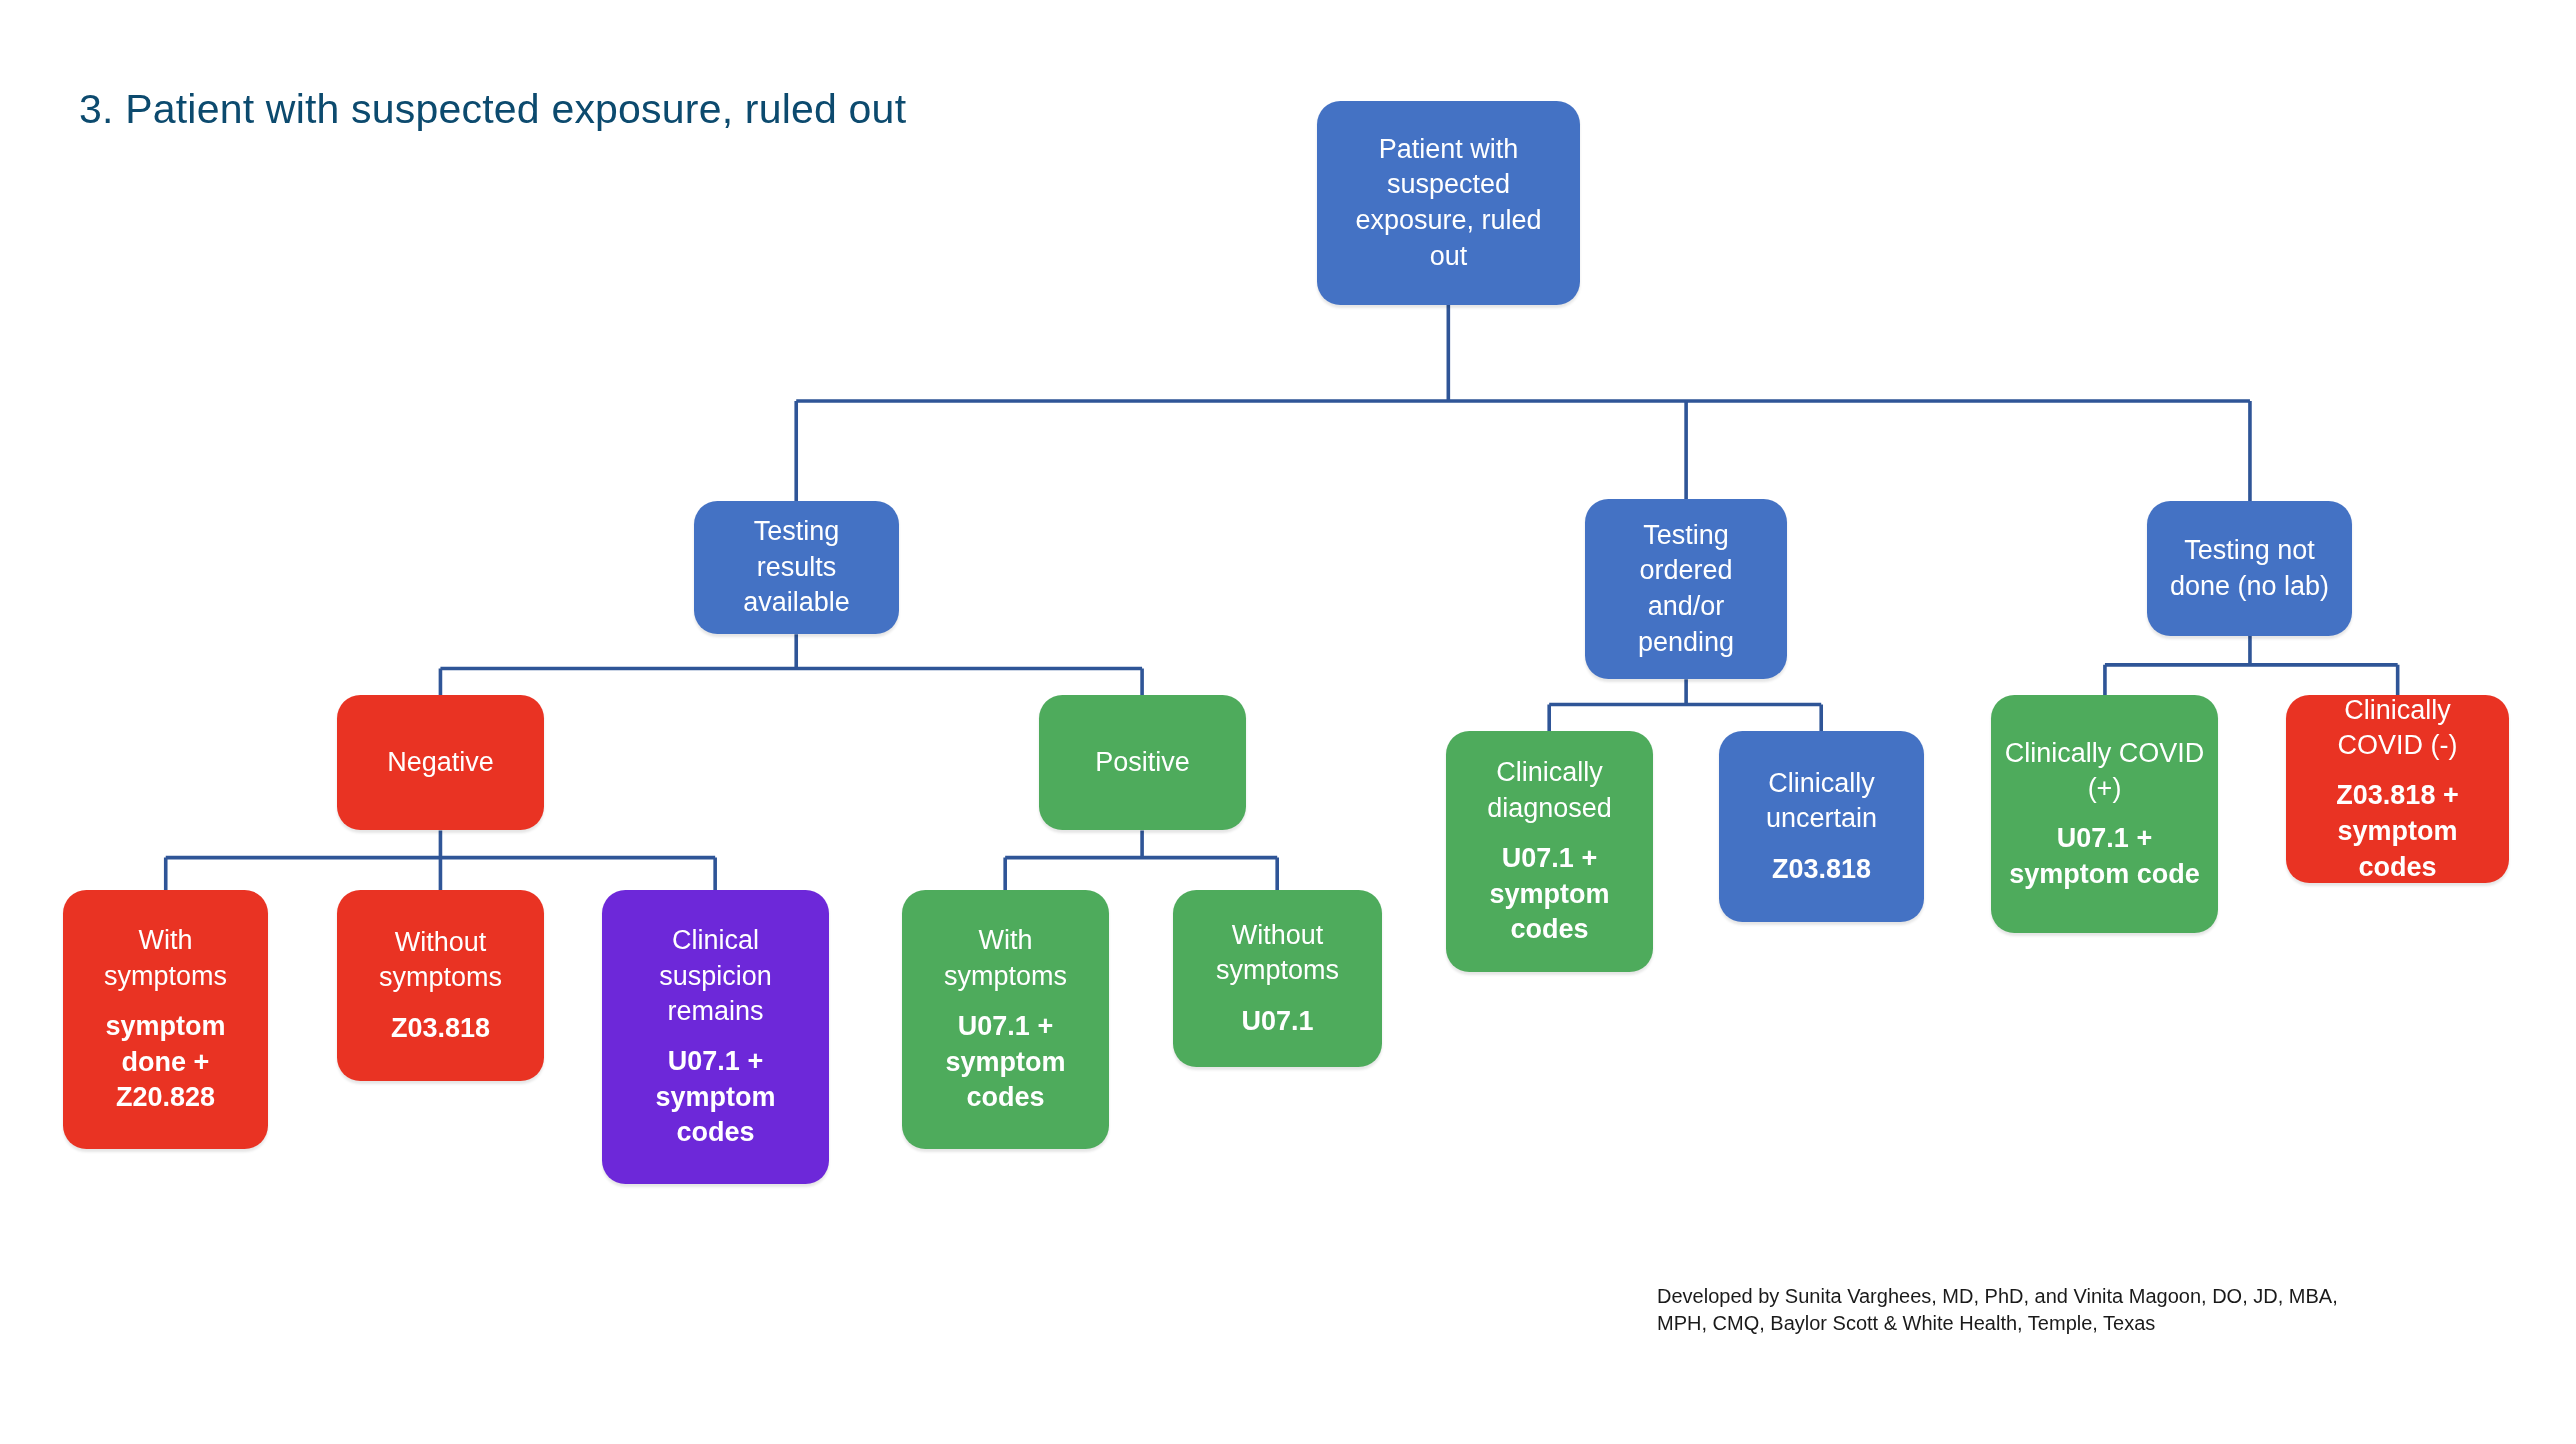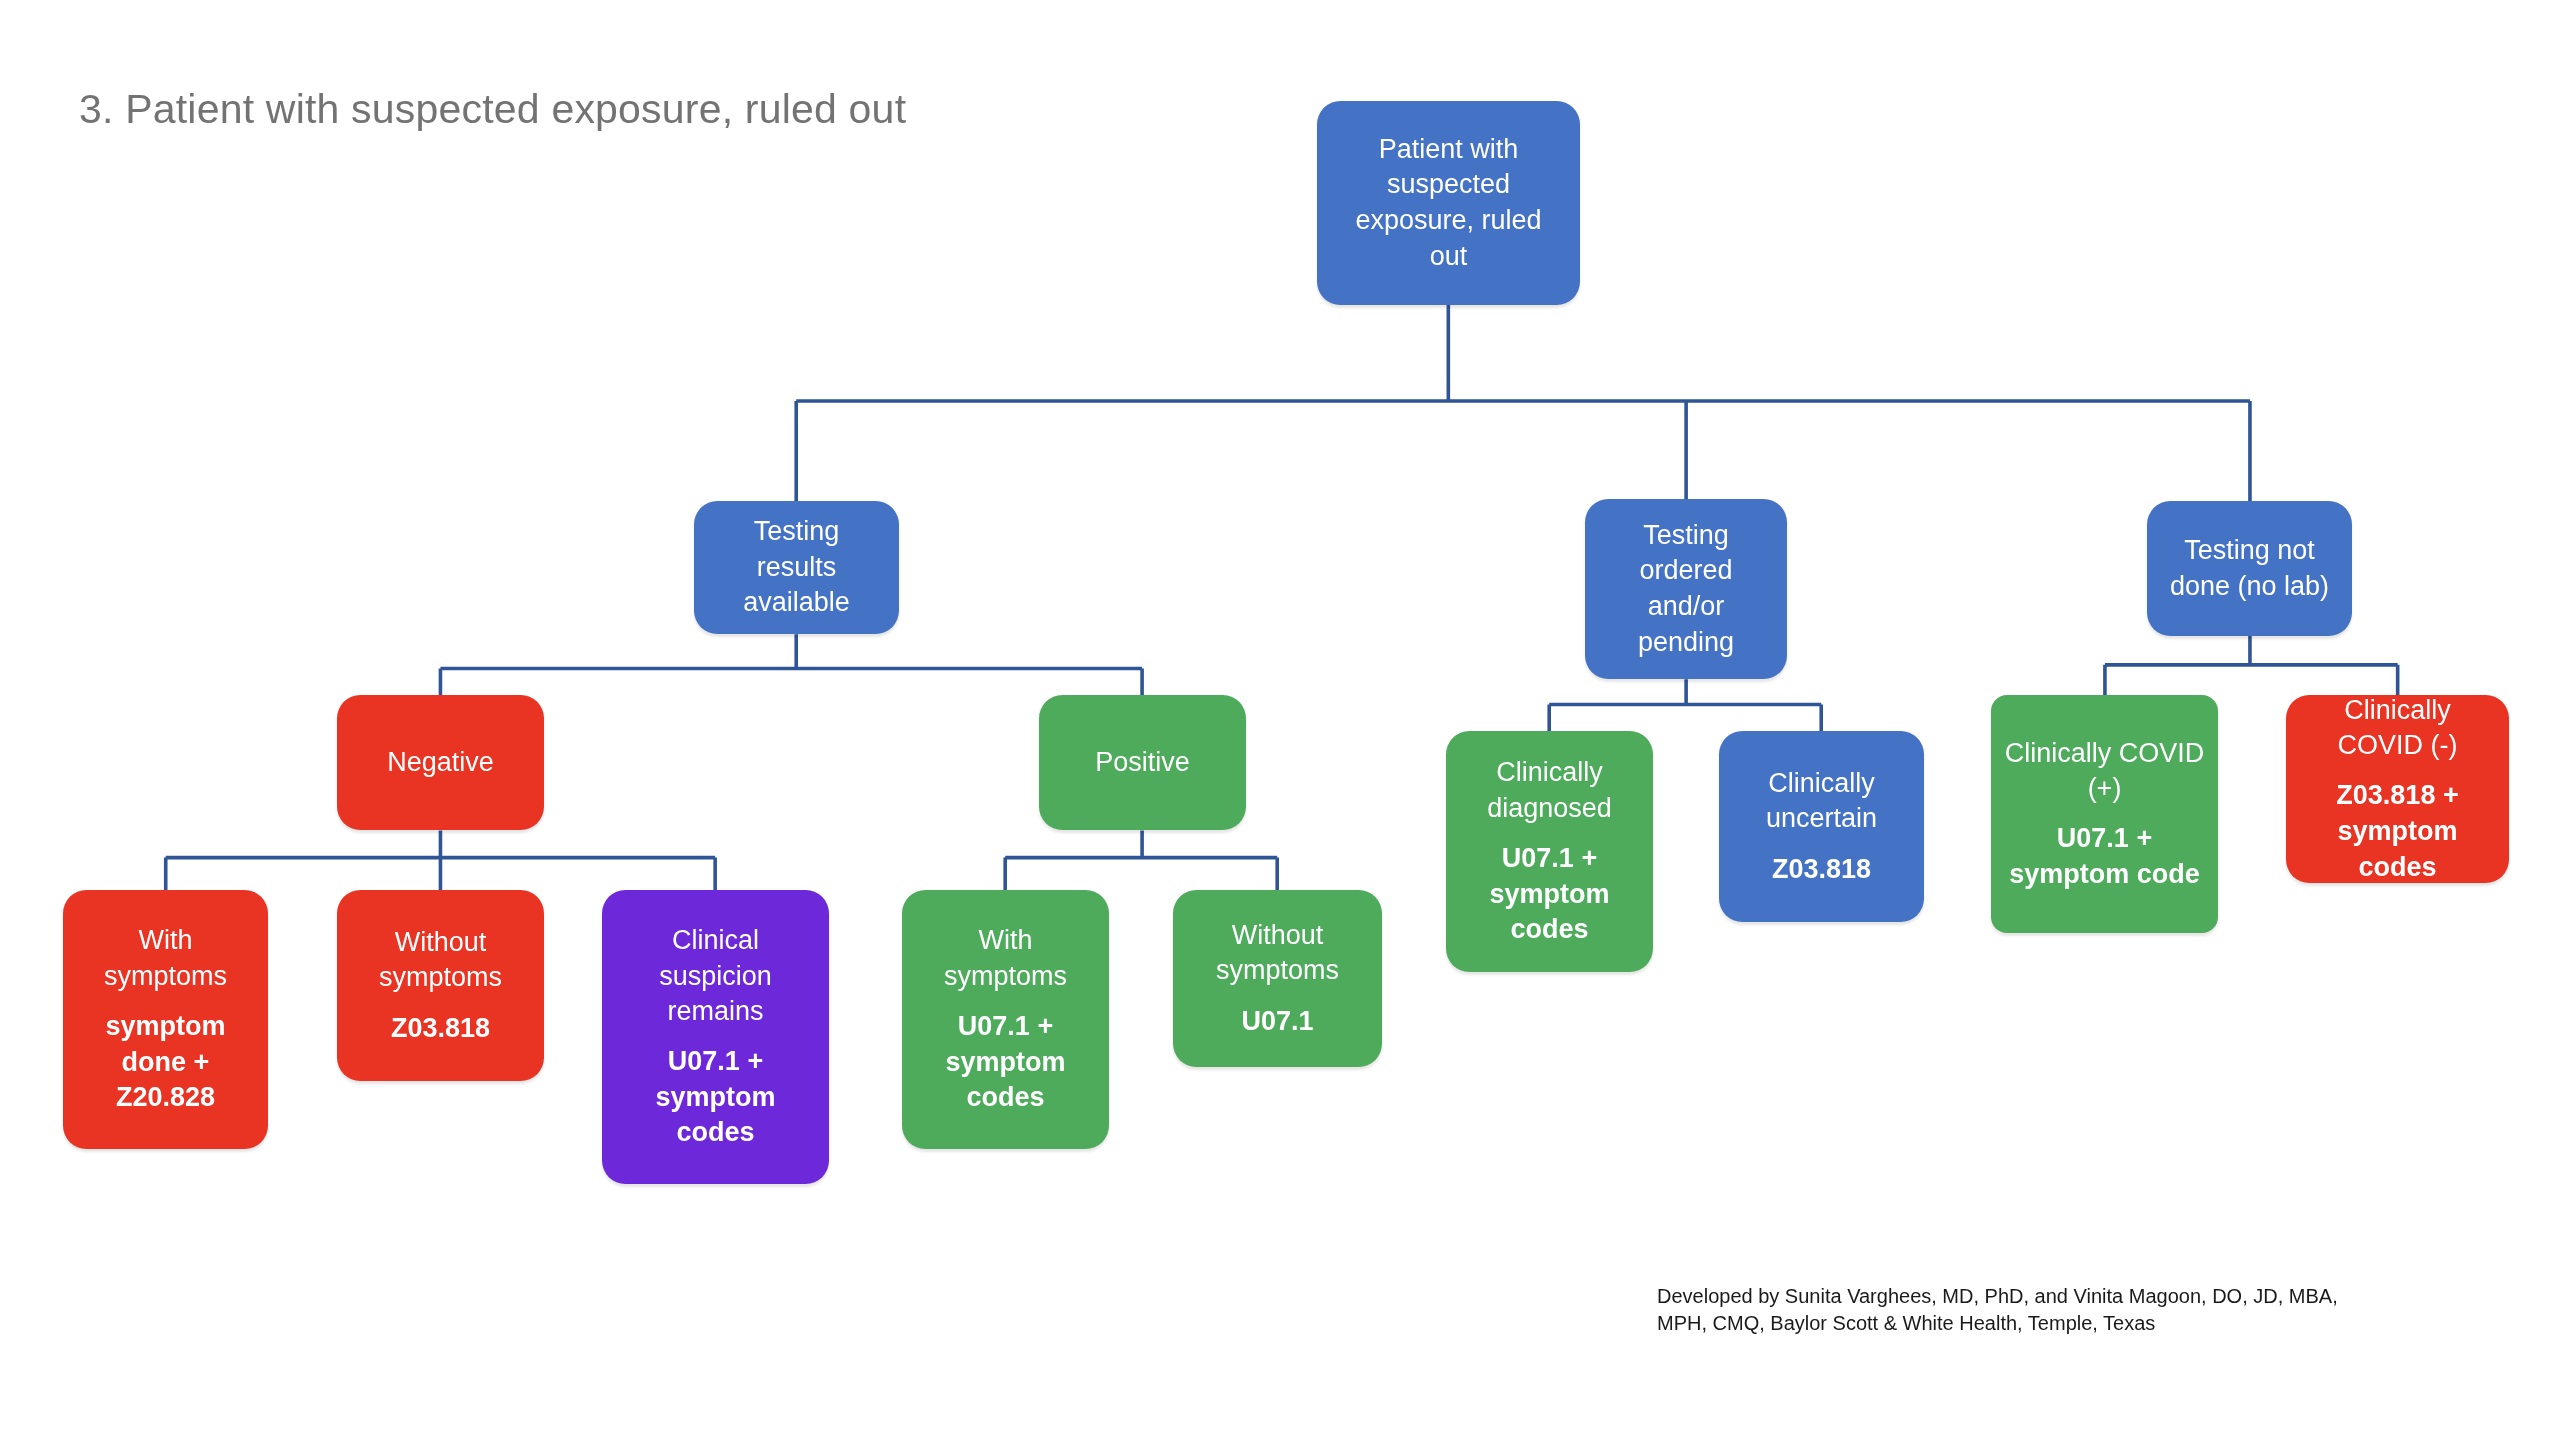--- a/index.html
+++ b/index.html
@@ -2,21 +2,21 @@
 <html style="font-size:14.4px"><head>
 <meta charset="utf-8">
 <style>
   html,body{margin:0;padding:0;}
   body{
     width:2576px;height:1445px;position:relative;background:#ffffff;
     font-family:"Liberation Sans", sans-serif;overflow:hidden;
   }
   .page-title{
     position:absolute;left:79px;top:86px;
-    font-size:41px;font-weight:500;color:#737373;letter-spacing:0.2px;
+    font-size:41px;font-weight:500;color:#0c4a6e;letter-spacing:0.2px;
   }
   svg.connectors{position:absolute;left:0;top:0;}
   .node{
     position:absolute;border-radius:23.4px;color:#ffffff;
     display:flex;flex-direction:column;justify-content:center;align-items:center;
     text-align:center;font-size:27px;line-height:1.32;
     padding:0 18px;box-sizing:border-box;
     box-shadow:0 2.7px 2.7px rgba(0,0,0,0.10);
   }
   .node .code{font-weight:700;margin-top:14.4px;}
@@ -107,21 +107,21 @@
 <div class="node n-m1" style="background-color: rgb(78, 171, 92);">
   <div class="label">Clinically diagnosed</div>
   <div class="code">U07.1 + symptom codes</div>
 </div>
 
 <div class="node n-m2" style="background-color: rgb(68, 114, 196);">
   <div class="label">Clinically uncertain</div>
   <div class="code">Z03.818</div>
 </div>
 
-<div class="node n-r1" style="background-color: rgb(78, 171, 92); border-radius: 16px;">
+<div class="node n-r1" style="background-color: rgb(78, 171, 92);">
   <div class="label">Clinically COVID (+)</div>
   <div class="code">U07.1 + symptom code</div>
 </div>
 
 <div class="node n-r2" style="background-color: rgb(233, 51, 35);">
   <div class="label">Clinically COVID (-)</div>
   <div class="code">Z03.818 + symptom codes</div>
 </div>
 
 <div class="footer">

